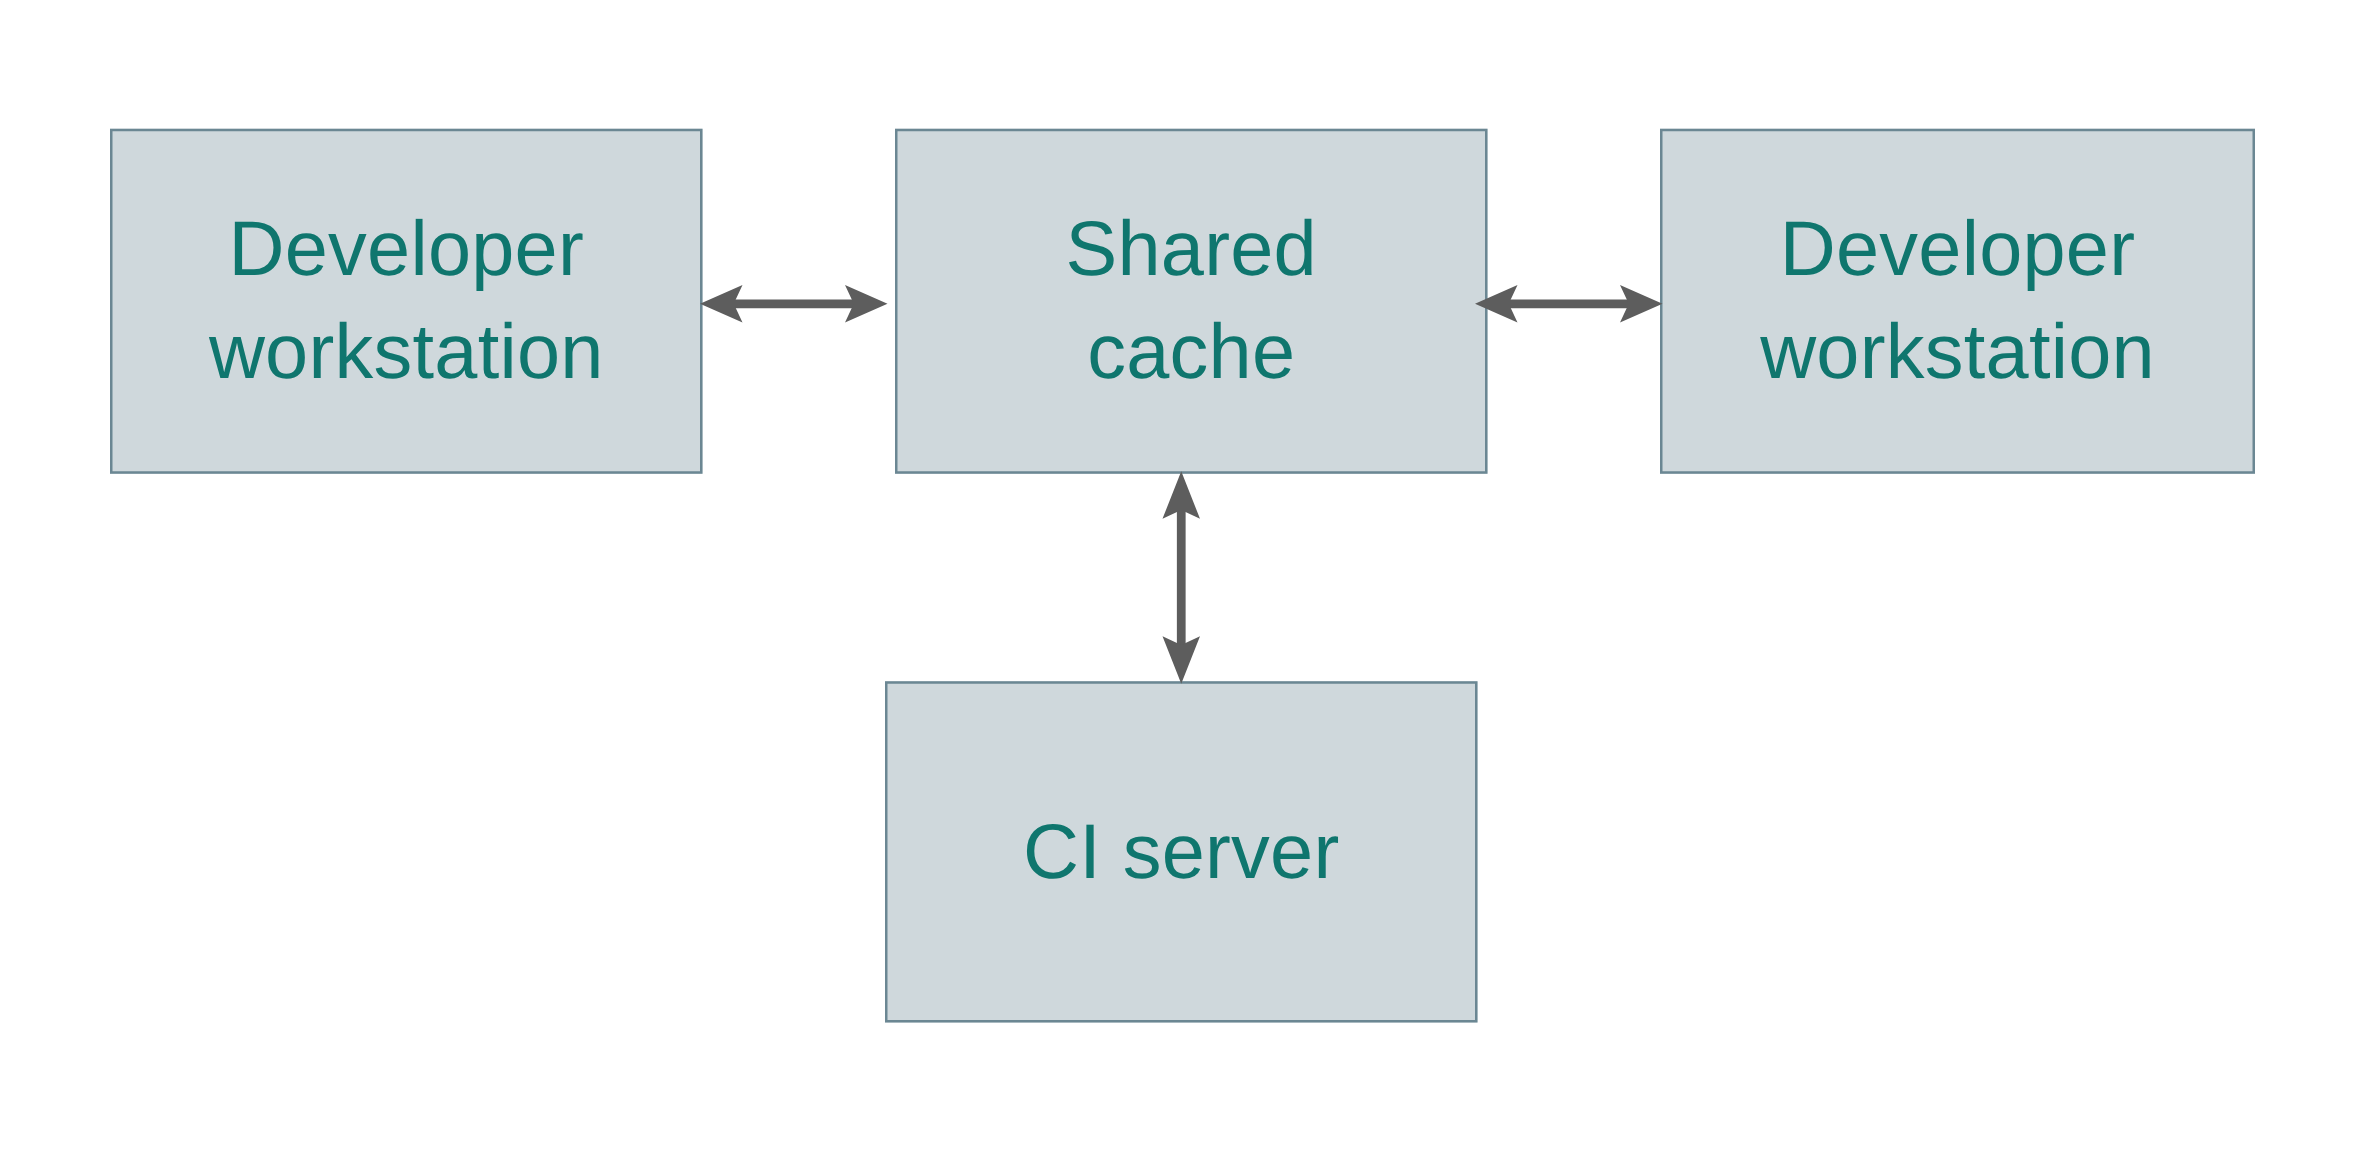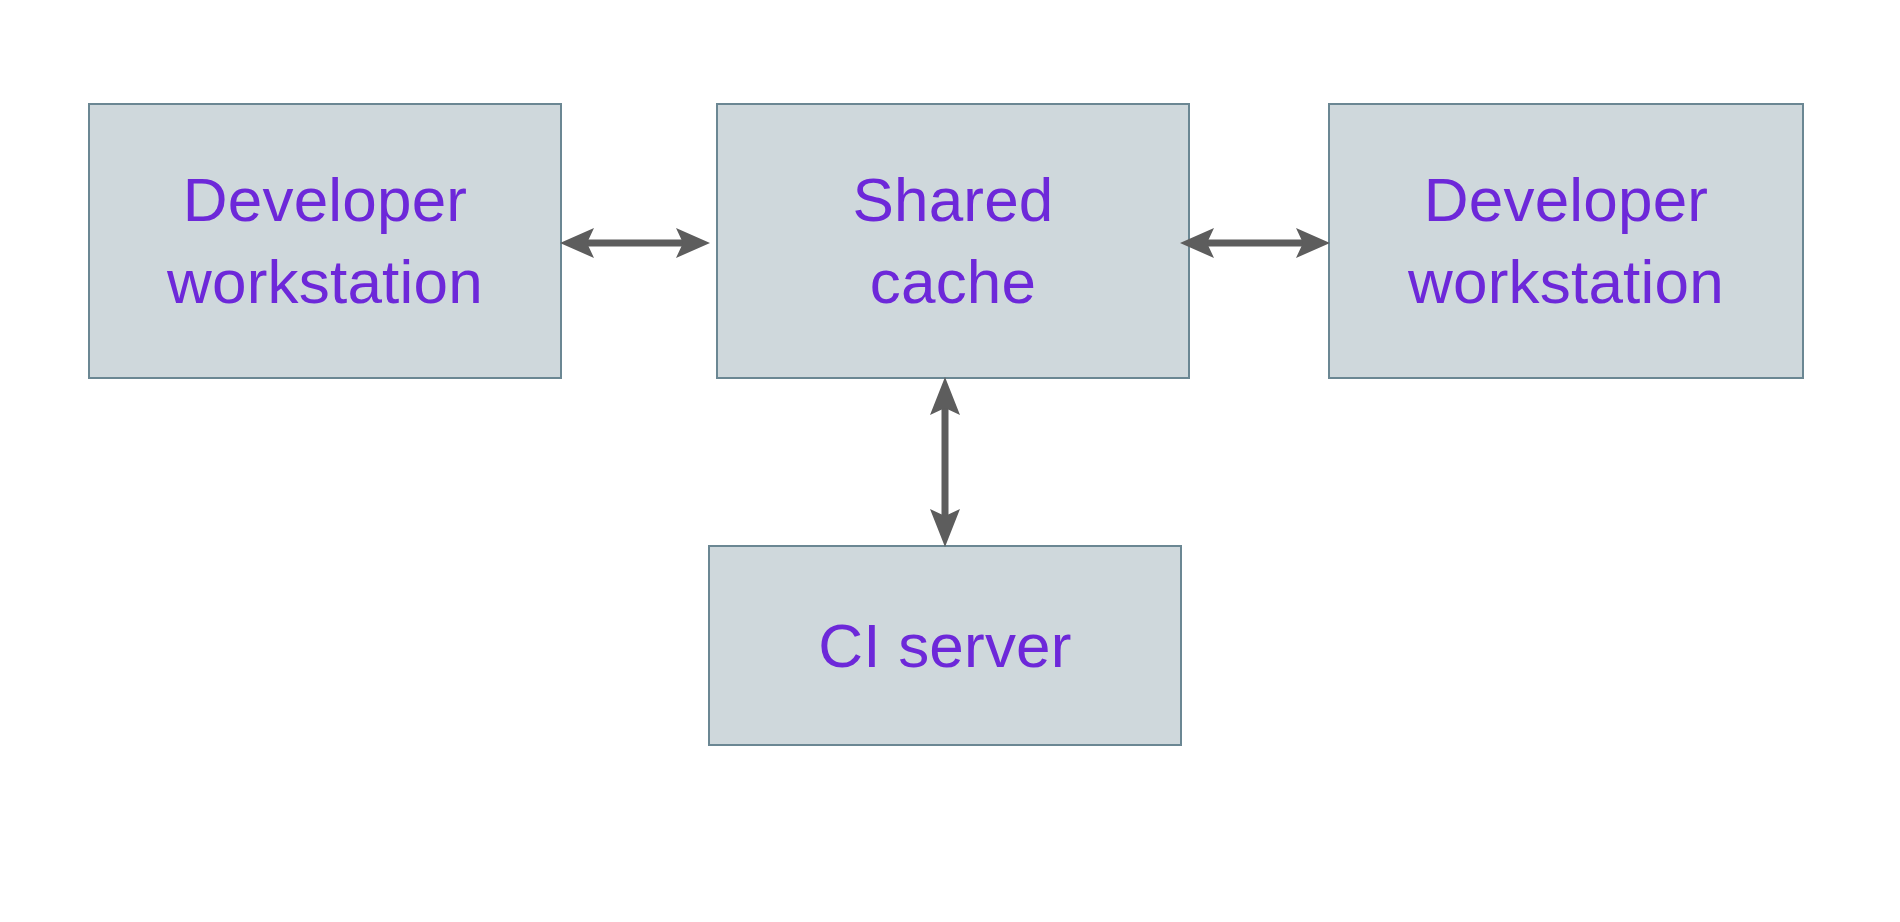--- a/index.html
+++ b/index.html
@@ -20,32 +20,32 @@
   }
   .node {
     position: absolute;
     box-sizing: border-box;
     background: #cfd8dc;
     border: 2px solid #6b8793;
     display: flex;
     align-items: center;
     justify-content: center;
     text-align: center;
-    color: #6d28d9;
+    color: #0f766e;
     font-size: 62px;
     line-height: 1.32;
     font-weight: 400;
     letter-spacing: 0.2px;
     white-space: pre-line;
     user-select: none;
   }
   #node-dev-left  { left: 88px;   top: 103px; width: 474px; height: 276px; }
   #node-cache     { left: 716px;  top: 103px; width: 474px; height: 276px; }
   #node-dev-right { left: 1328px; top: 103px; width: 476px; height: 276px; }
-  #node-ci        { left: 708px;  top: 545px; width: 474px; height: 201px; }
+  #node-ci        { left: 708px;  top: 545px; width: 474px; height: 273px; }
 
   .connector {
     position: absolute;
     overflow: visible;
   }
   #conn-left-cache  { left: 560px;  top: 210px; width: 150px; height: 66px; }
   #conn-cache-right { left: 1180px; top: 210px; width: 150px; height: 66px; }
   #conn-cache-ci    { left: 912px;  top: 377px; width: 66px;  height: 170px; }
   .arrow-line {
     stroke: #5d5d5d;

